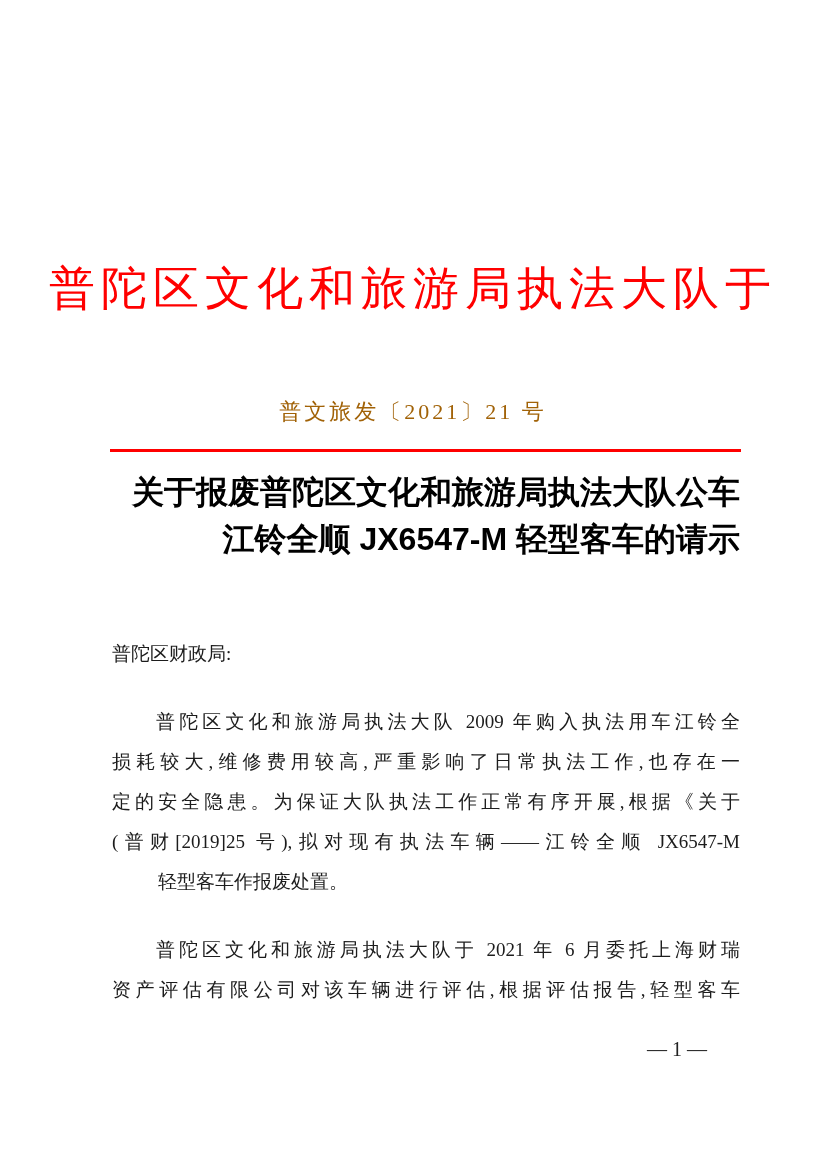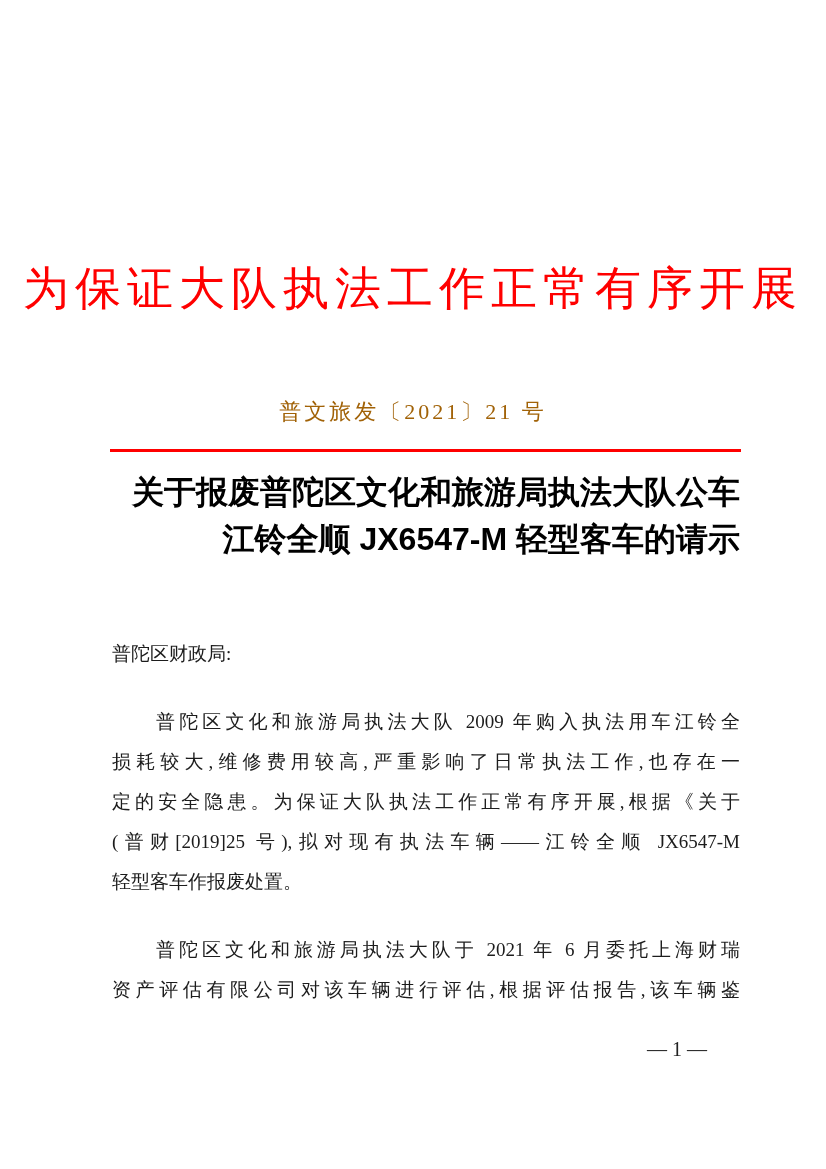--- a/index.html
+++ b/index.html
@@ -78,20 +78,21 @@
     overflow: hidden;
     white-space: nowrap;
   }
   .body-line.line-first {
     text-indent: 44px;
     margin-top: 28px;
   }
   .body-line.line-last {
     text-align: right;
     text-align-last: left;
+    margin-left: 46px;
   }
   .salutation {
     width: 628px;
     height: 40px;
     text-align: left;
     overflow: hidden;
     white-space: nowrap;
   }
   .page-number {
     position: absolute;
@@ -104,21 +105,21 @@
     font-size: 20px;
     line-height: 26px;
     color: #222222;
   }
 </style>
 </head>
 <body>
 
 <div class="page">
 
-  <div class="org-header">为保证大队执法工作正常有序开展</div>
+  <div class="org-header">普陀区文化和旅游局执法大队于</div>
 
   <div class="doc-number">普文旅发〔2021〕21 号</div>
 
   <div class="red-rule"></div>
 
   <div class="doc-title">
     <div>关于报废普陀区文化和旅游局执法大队公车</div>
     <div>江铃全顺 JX6547-M 轻型客车的请示</div>
   </div>
 
@@ -129,20 +130,20 @@
     <div>
       <div class="body-line line-first">普陀区文化和旅游局执法大队 2009 年购入执法用车江铃全</div>
       <div class="body-line">损耗较大,维修费用较高,严重影响了日常执法工作,也存在一</div>
       <div class="body-line">定的安全隐患。为保证大队执法工作正常有序开展,根据《关于</div>
       <div class="body-line">(普财[2019]25 号),拟对现有执法车辆——江铃全顺 JX6547-M</div>
       <div class="body-line line-last">轻型客车作报废处置。</div>
     </div>
 
     <div>
       <div class="body-line line-first">普陀区文化和旅游局执法大队于 2021 年 6 月委托上海财瑞</div>
-      <div class="body-line">资产评估有限公司对该车辆进行评估,根据评估报告,该车辆鉴</div>
+      <div class="body-line">资产评估有限公司对该车辆进行评估,根据评估报告,轻型客车</div>
     </div>
 
   </div>
 
   <div class="page-number">— 1 —</div>
 
 </div>
 
 </body></html>

